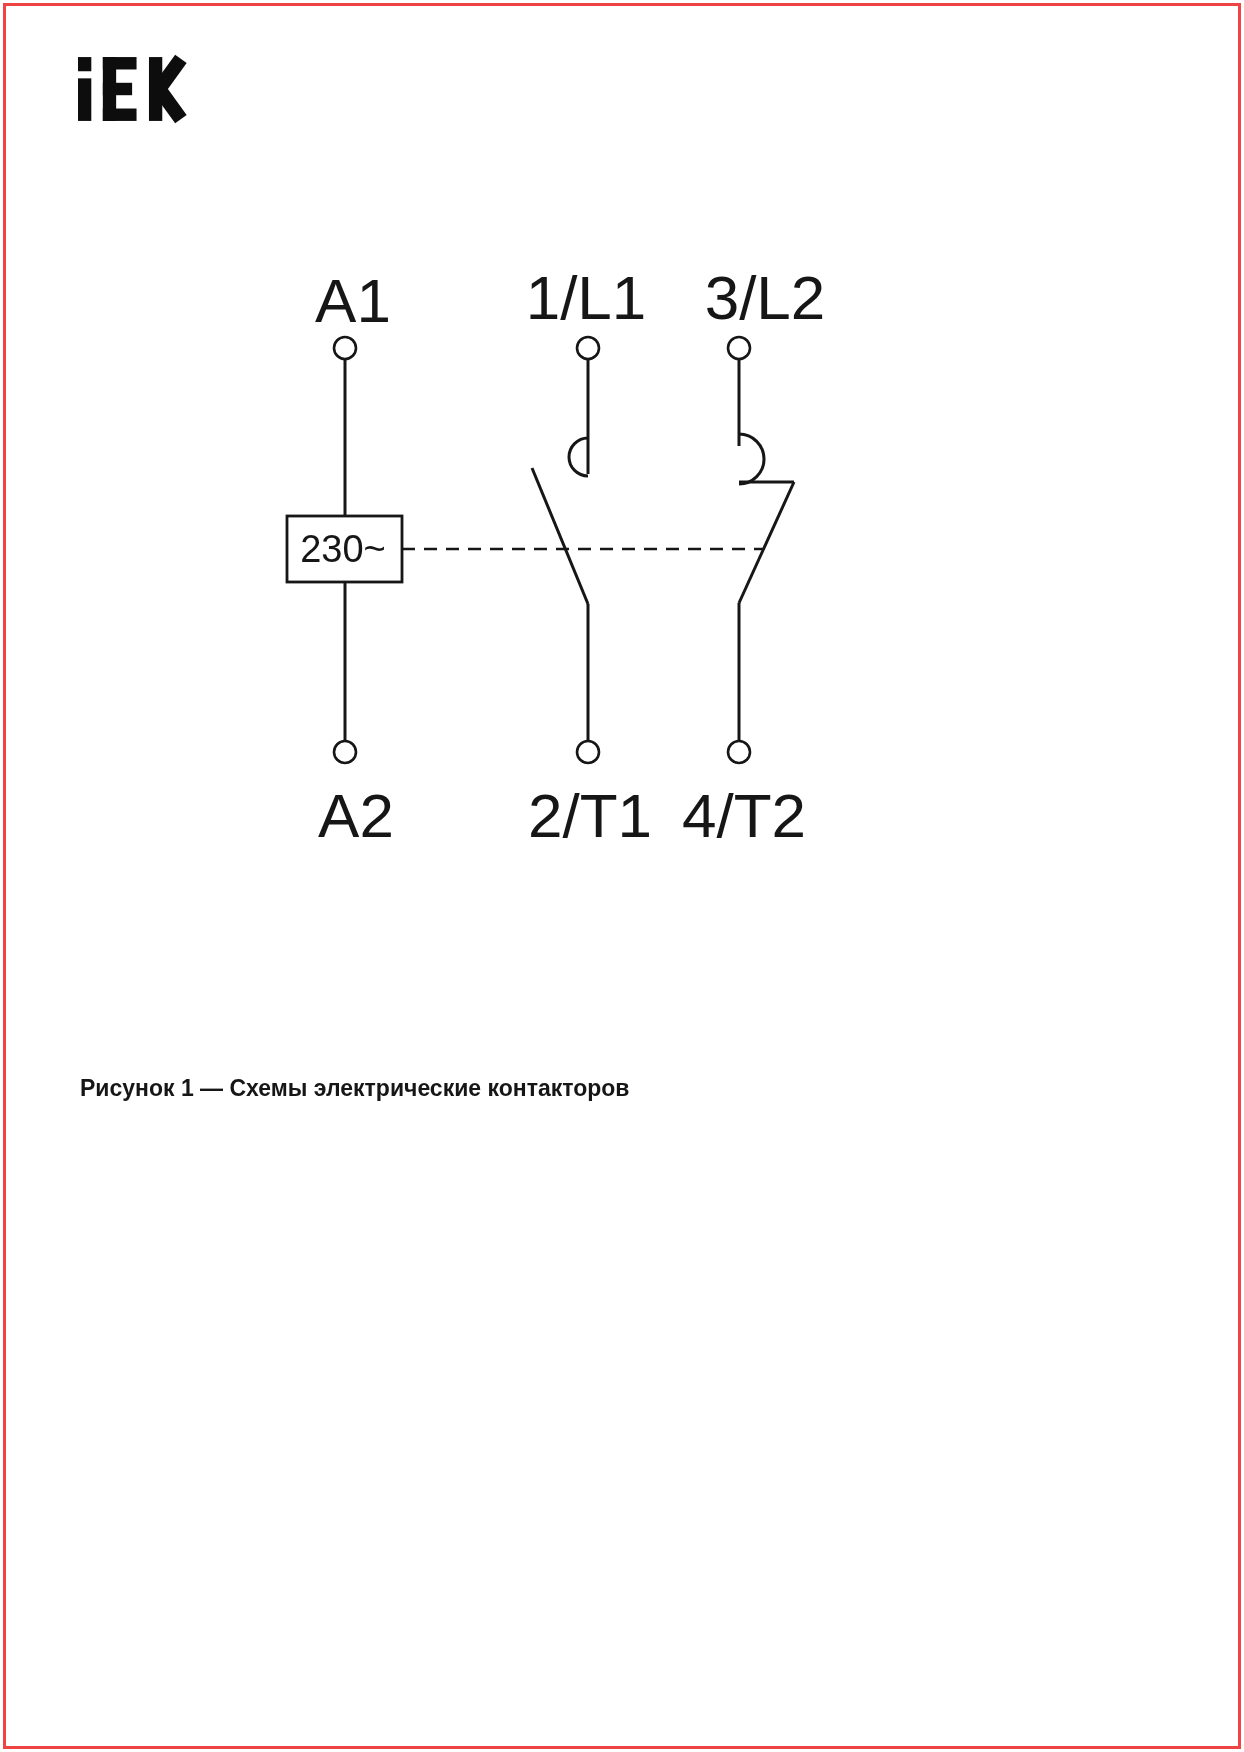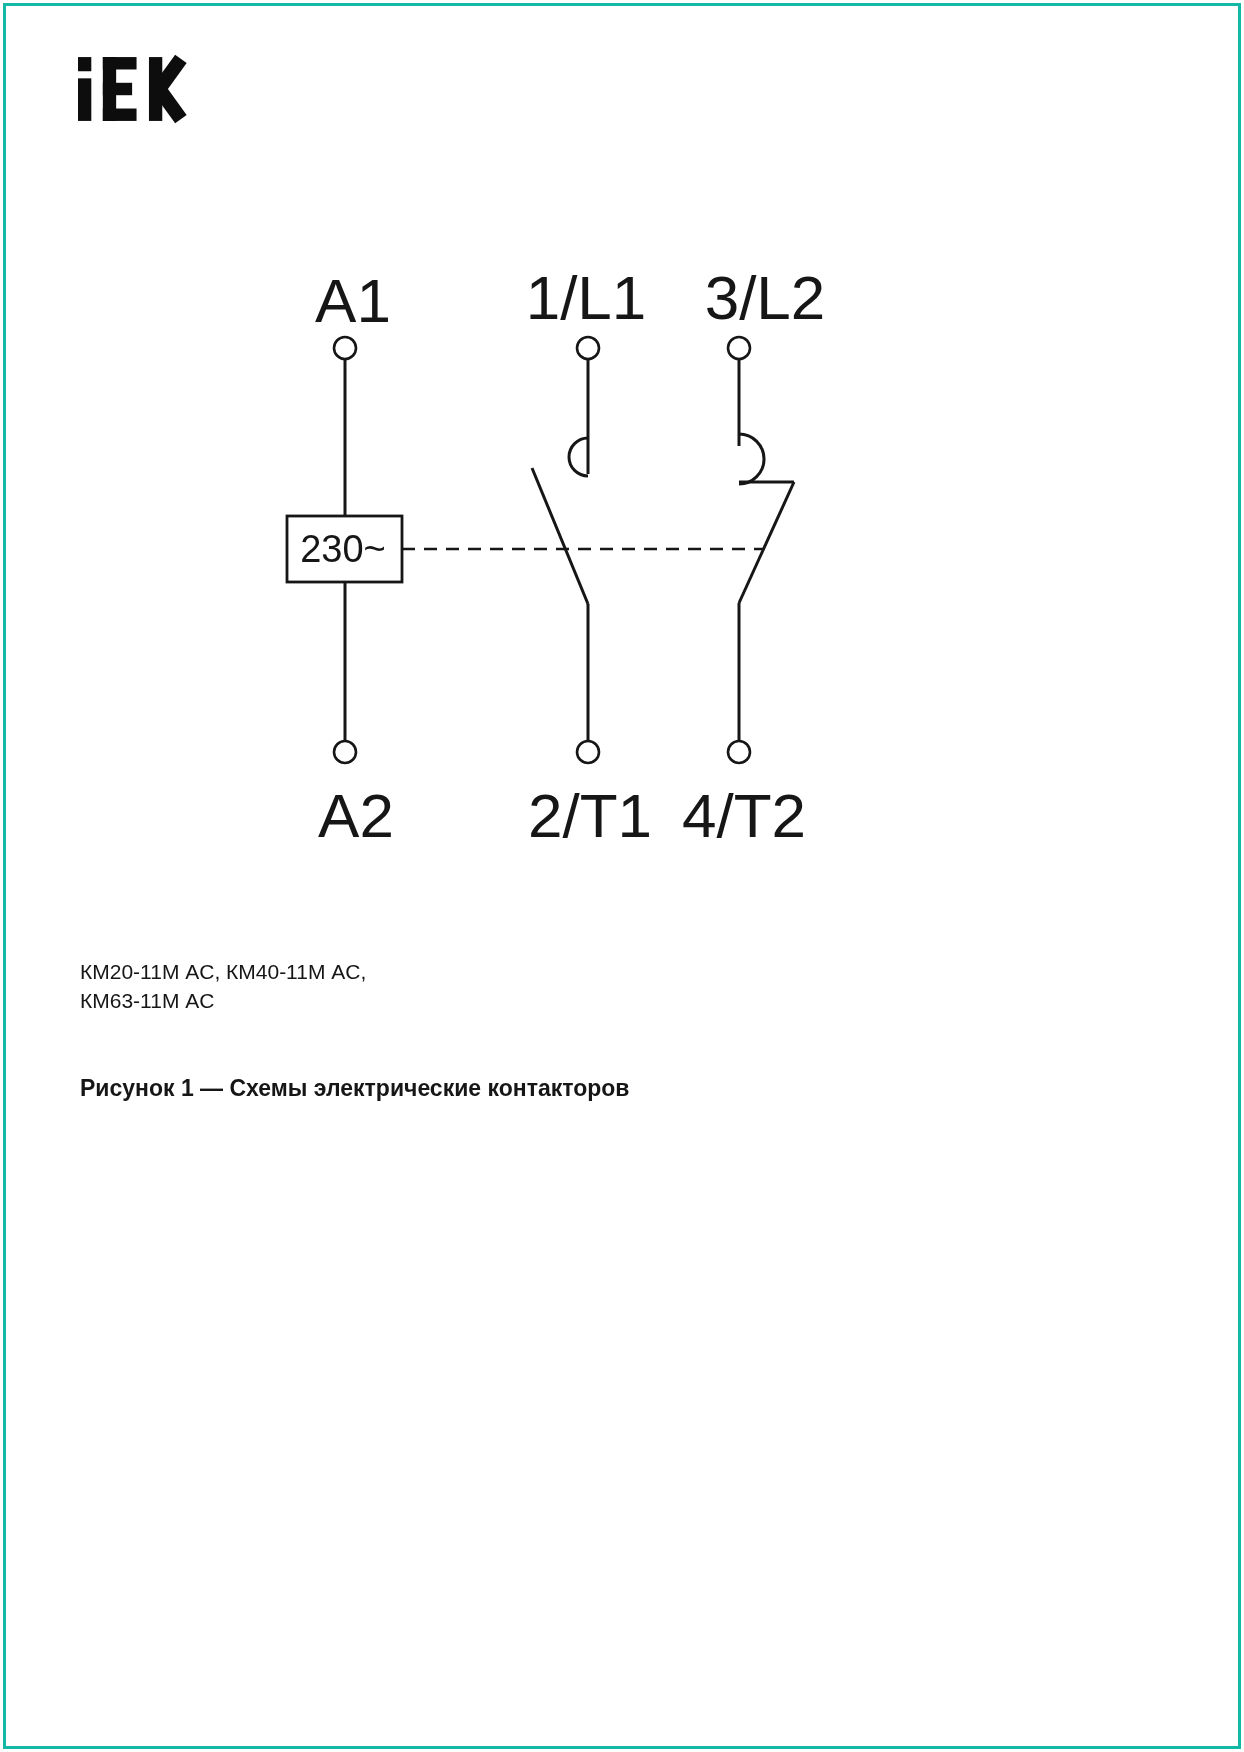--- a/index.html
+++ b/index.html
@@ -6,21 +6,21 @@
     margin: 0;
     padding: 0;
     background: #ffffff;
   }
   .page {
     position: relative;
     width: 1238px;
     height: 1746px;
     margin: 3px;
     box-sizing: border-box;
-    border: 3px solid #14b8a6;
+    border: 3px solid #ef4444;
     background: #ffffff;
     font-family: "Liberation Sans", sans-serif;
     color: #161616;
     overflow: hidden;
   }
   .logo {
     position: absolute;
     left: 72px;
     top: 48px;
     width: 110px;
@@ -132,20 +132,16 @@
     <line class="schematic-line" x1="733" y1="353" x2="733" y2="440"></line>
     <path class="schematic-line" d="M 733 428 A 25 25 0 0 1 733 478"></path>
     <line class="schematic-line" x1="733" y1="476" x2="788" y2="476"></line>
     <line class="schematic-line" x1="788" y1="476" x2="733" y2="597"></line>
     <line class="schematic-line" x1="733" y1="597" x2="733" y2="735"></line>
     <circle class="terminal-circle" cx="733" cy="342" r="11"></circle>
     <circle class="terminal-circle" cx="733" cy="746" r="11"></circle>
 
   </svg>
 
-  <div class="models">
-    <div>КМ20-11М AC, КМ40-11М AC,</div>
-    <div>КМ63-11М AC</div>
-  </div>
 
   <div class="caption">Рисунок 1 — Схемы электрические контакторов</div>
 
 </div>
 
 </body></html>

